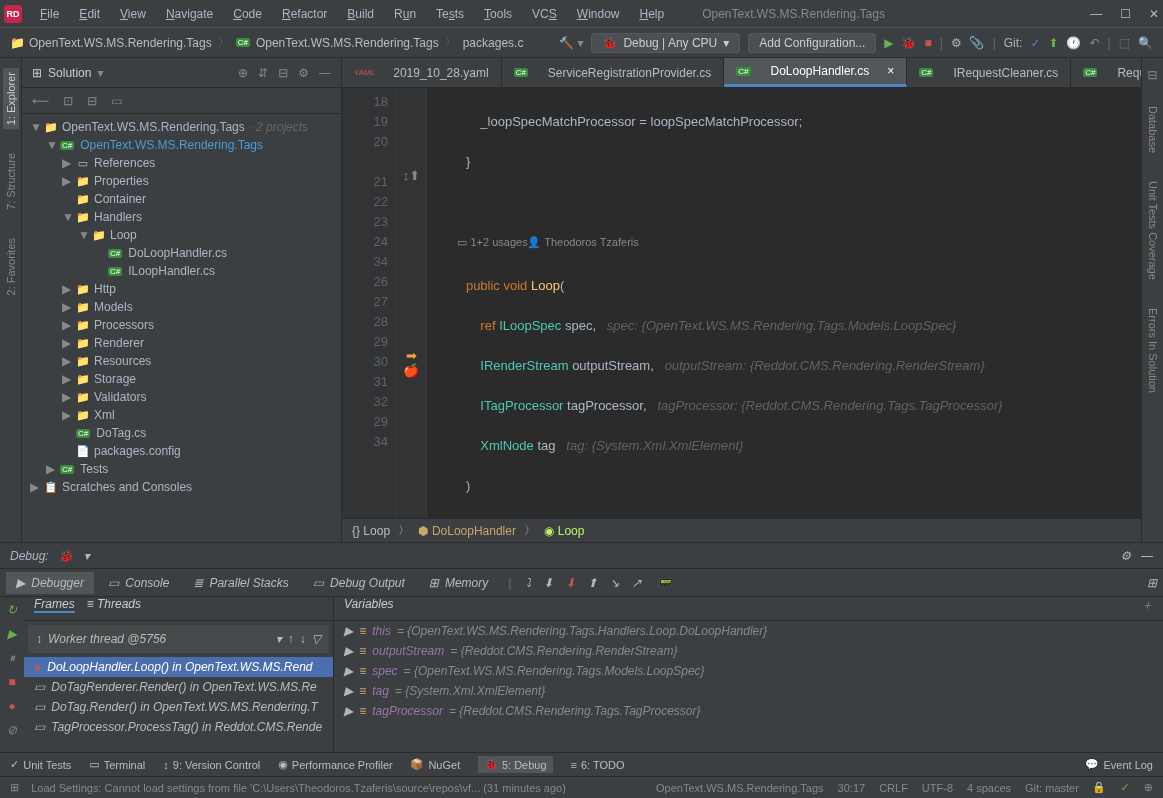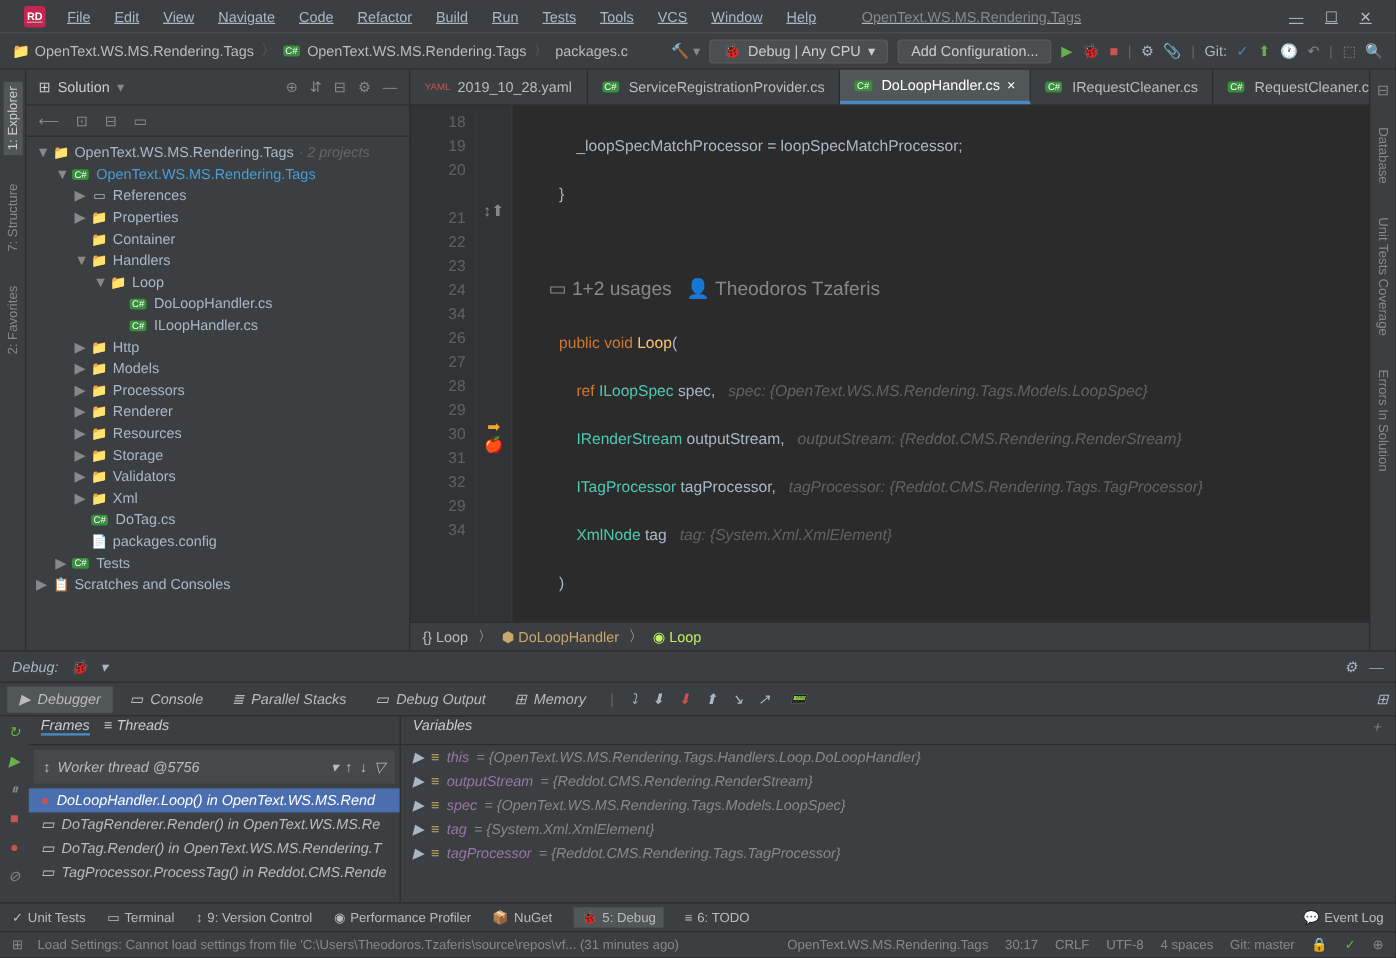--- a/index.html
+++ b/index.html
@@ -1,17 +1,17 @@
 <!DOCTYPE html>
 <html><head>
 <meta charset="utf-8">
 <style>
 * { margin:0; padding:0; box-sizing:border-box; font-family:"Segoe UI",Arial,sans-serif; }
 body { background:#2b2b2b; color:#a9b7c6; font-size:12px; width:1163px; height:798px; overflow:hidden; display:flex; flex-direction:column; }
-.titlebar { height:28px; background:#3c3f41; display:flex; align-items:center; padding:0 20px; border-bottom:1px solid #555;text-decoration:underline; }
+.titlebar { height:28px; background:#3c3f41; display:flex; align-items:center; padding:0 4px; border-bottom:1px solid #555; }
 .titlebar .logo { width:18px; height:18px; background:#c7254e; border-radius:3px; color:#fff; font-size:9px; font-weight:bold; display:flex; align-items:center; justify-content:center; margin-right:10px; }
 .menu { display:flex; gap:4px; }
 .menu span { padding:2px 8px; cursor:default; }
 .menu span u { text-decoration:underline; }
 .titlebar .title-text { margin-left:30px; color:#888; }
 .titlebar .win-btns { margin-left:auto; display:flex; gap:18px; color:#bbb; }
 .navbar { height:30px; background:#3c3f41; display:flex; align-items:center; padding:0 10px; border-bottom:1px solid #2b2b2b; gap:8px; }
 .navbar .crumb { display:flex; align-items:center; gap:4px; color:#bbb; }
 .navbar .sep { color:#666; margin:0 2px; }
 .btn-flat { background:#4c4f51; border:1px solid #5a5a5a; padding:2px 10px; border-radius:3px; color:#ccc; display:flex; align-items:center; gap:6px; }
@@ -25,21 +25,21 @@
 .sidebar-tools { height:26px; display:flex; align-items:center; padding:0 10px; gap:14px; color:#888; border-bottom:1px solid #2b2b2b; }
 .tree { flex:1; overflow:auto; padding:4px 0; }
 .tree-node { display:flex; align-items:center; padding:2px 4px; gap:4px; white-space:nowrap; }
 .tree-node .arrow { width:10px; color:#888; }
 .tree-node .icon { width:14px; height:14px; display:inline-flex; align-items:center; justify-content:center; font-size:11px; }
 .fi-folder { color:#c9a76b; }
 .tree-node.sel { color:#499cd6; }
 .indent0{padding-left:8px}.indent1{padding-left:24px}.indent2{padding-left:40px}.indent3{padding-left:56px}.indent4{padding-left:72px}
 .editor { flex:1; display:flex; flex-direction:column; background:#2b2b2b; min-width:0; }
 .tabs { height:30px; background:#3c3f41; display:flex; border-bottom:1px solid #2b2b2b; overflow:hidden; }
-.tab { padding:0 12px; display:flex; align-items:center; gap:6px; border-right:1px solid #2b2b2b; color:#bbb; font-size:12px; }
+.tab { padding:0 12px; display:flex; align-items:center; gap:18px; border-right:1px solid #2b2b2b; color:#bbb; font-size:12px; }
 .tab.under { border-bottom:3px solid #4a88c7; background:#515658; color:#fff; }
 .code-area { flex:1; display:flex; overflow:hidden; font-family:"Consolas",monospace; font-size:13px; }
 .gutter-col { width:55px; background:#313335; color:#606366; text-align:right; padding:4px 8px 4px 0; line-height:20px; border-right:1px solid #3a3a3a; }
 .marker-col { width:30px; background:#313335; border-right:1px solid #3a3a3a; }
 .code-col { flex:1; padding:4px 0 4px 10px; line-height:20px; white-space:pre; overflow:hidden; }
 .c-kw{color:#cc7832}.c-type{color:#4ec9b0}.c-id{color:#a9b7c6}.c-mth{color:#ffc66d}.c-hint{color:#606366;font-style:italic}
 .code-line { height:20px; }
 .breadcrumb-bar { height:24px; background:#3c3f41; border-top:1px solid #2b2b2b; display:flex; align-items:center; padding:0 10px; gap:8px; color:#bbb;text-align:center; }
 .debug-panel { height:210px; background:#3c3f41; border-top:1px solid #2b2b2b; display:flex; flex-direction:column;font-style:italic; }
 .debug-hdr { height:26px; display:flex; align-items:center; padding:0 10px; gap:10px; border-bottom:1px solid #2b2b2b; }
@@ -55,21 +55,21 @@
 .frame-row.active { background:#4b6eaf; color:#fff; }
 .vars-pane { flex:1; display:flex; flex-direction:column; }
 .var-row { padding:3px 10px; display:flex; align-items:center; gap:6px; }
 .var-name { color:#9876aa; }
 .var-val { color:#888; }
 .toolwins { height:24px; background:#3c3f41; border-top:1px solid #2b2b2b; display:flex; align-items:center; padding:0 10px; gap:18px; color:#bbb; font-size:11px; }
 .toolwins .tw { display:flex; align-items:center; gap:4px; }
 .status { height:22px; background:#3c3f41; border-top:1px solid #2b2b2b; display:flex; align-items:center; padding:0 10px; gap:12px; color:#888; font-size:11px; }
 .status .right { margin-left:auto; display:flex; gap:14px; align-items:center; }
 .green-dot{color:#68b04d}.red-dot{color:#c75450}.yellow-dot{color:#f0a732}
-.hint-box{font-size:16px;color:#888;display:flex;gap:12px;margin-left:20px;margin-bottom:4px}
+.hint-box{font-size:11px;color:#888;display:flex;margin-left:20px;margin-bottom:4px}
 .cs-badge{background:#388e3c;color:#fff;font-size:8px;padding:0 2px;border-radius:2px;margin-right:2px}
 </style>
 </head>
 <body>
 
 <div class="titlebar">
   <div class="logo">RD</div>
   <div class="menu">
     <span><u>F</u>ile</span>
     <span><u>E</u>dit</span>

